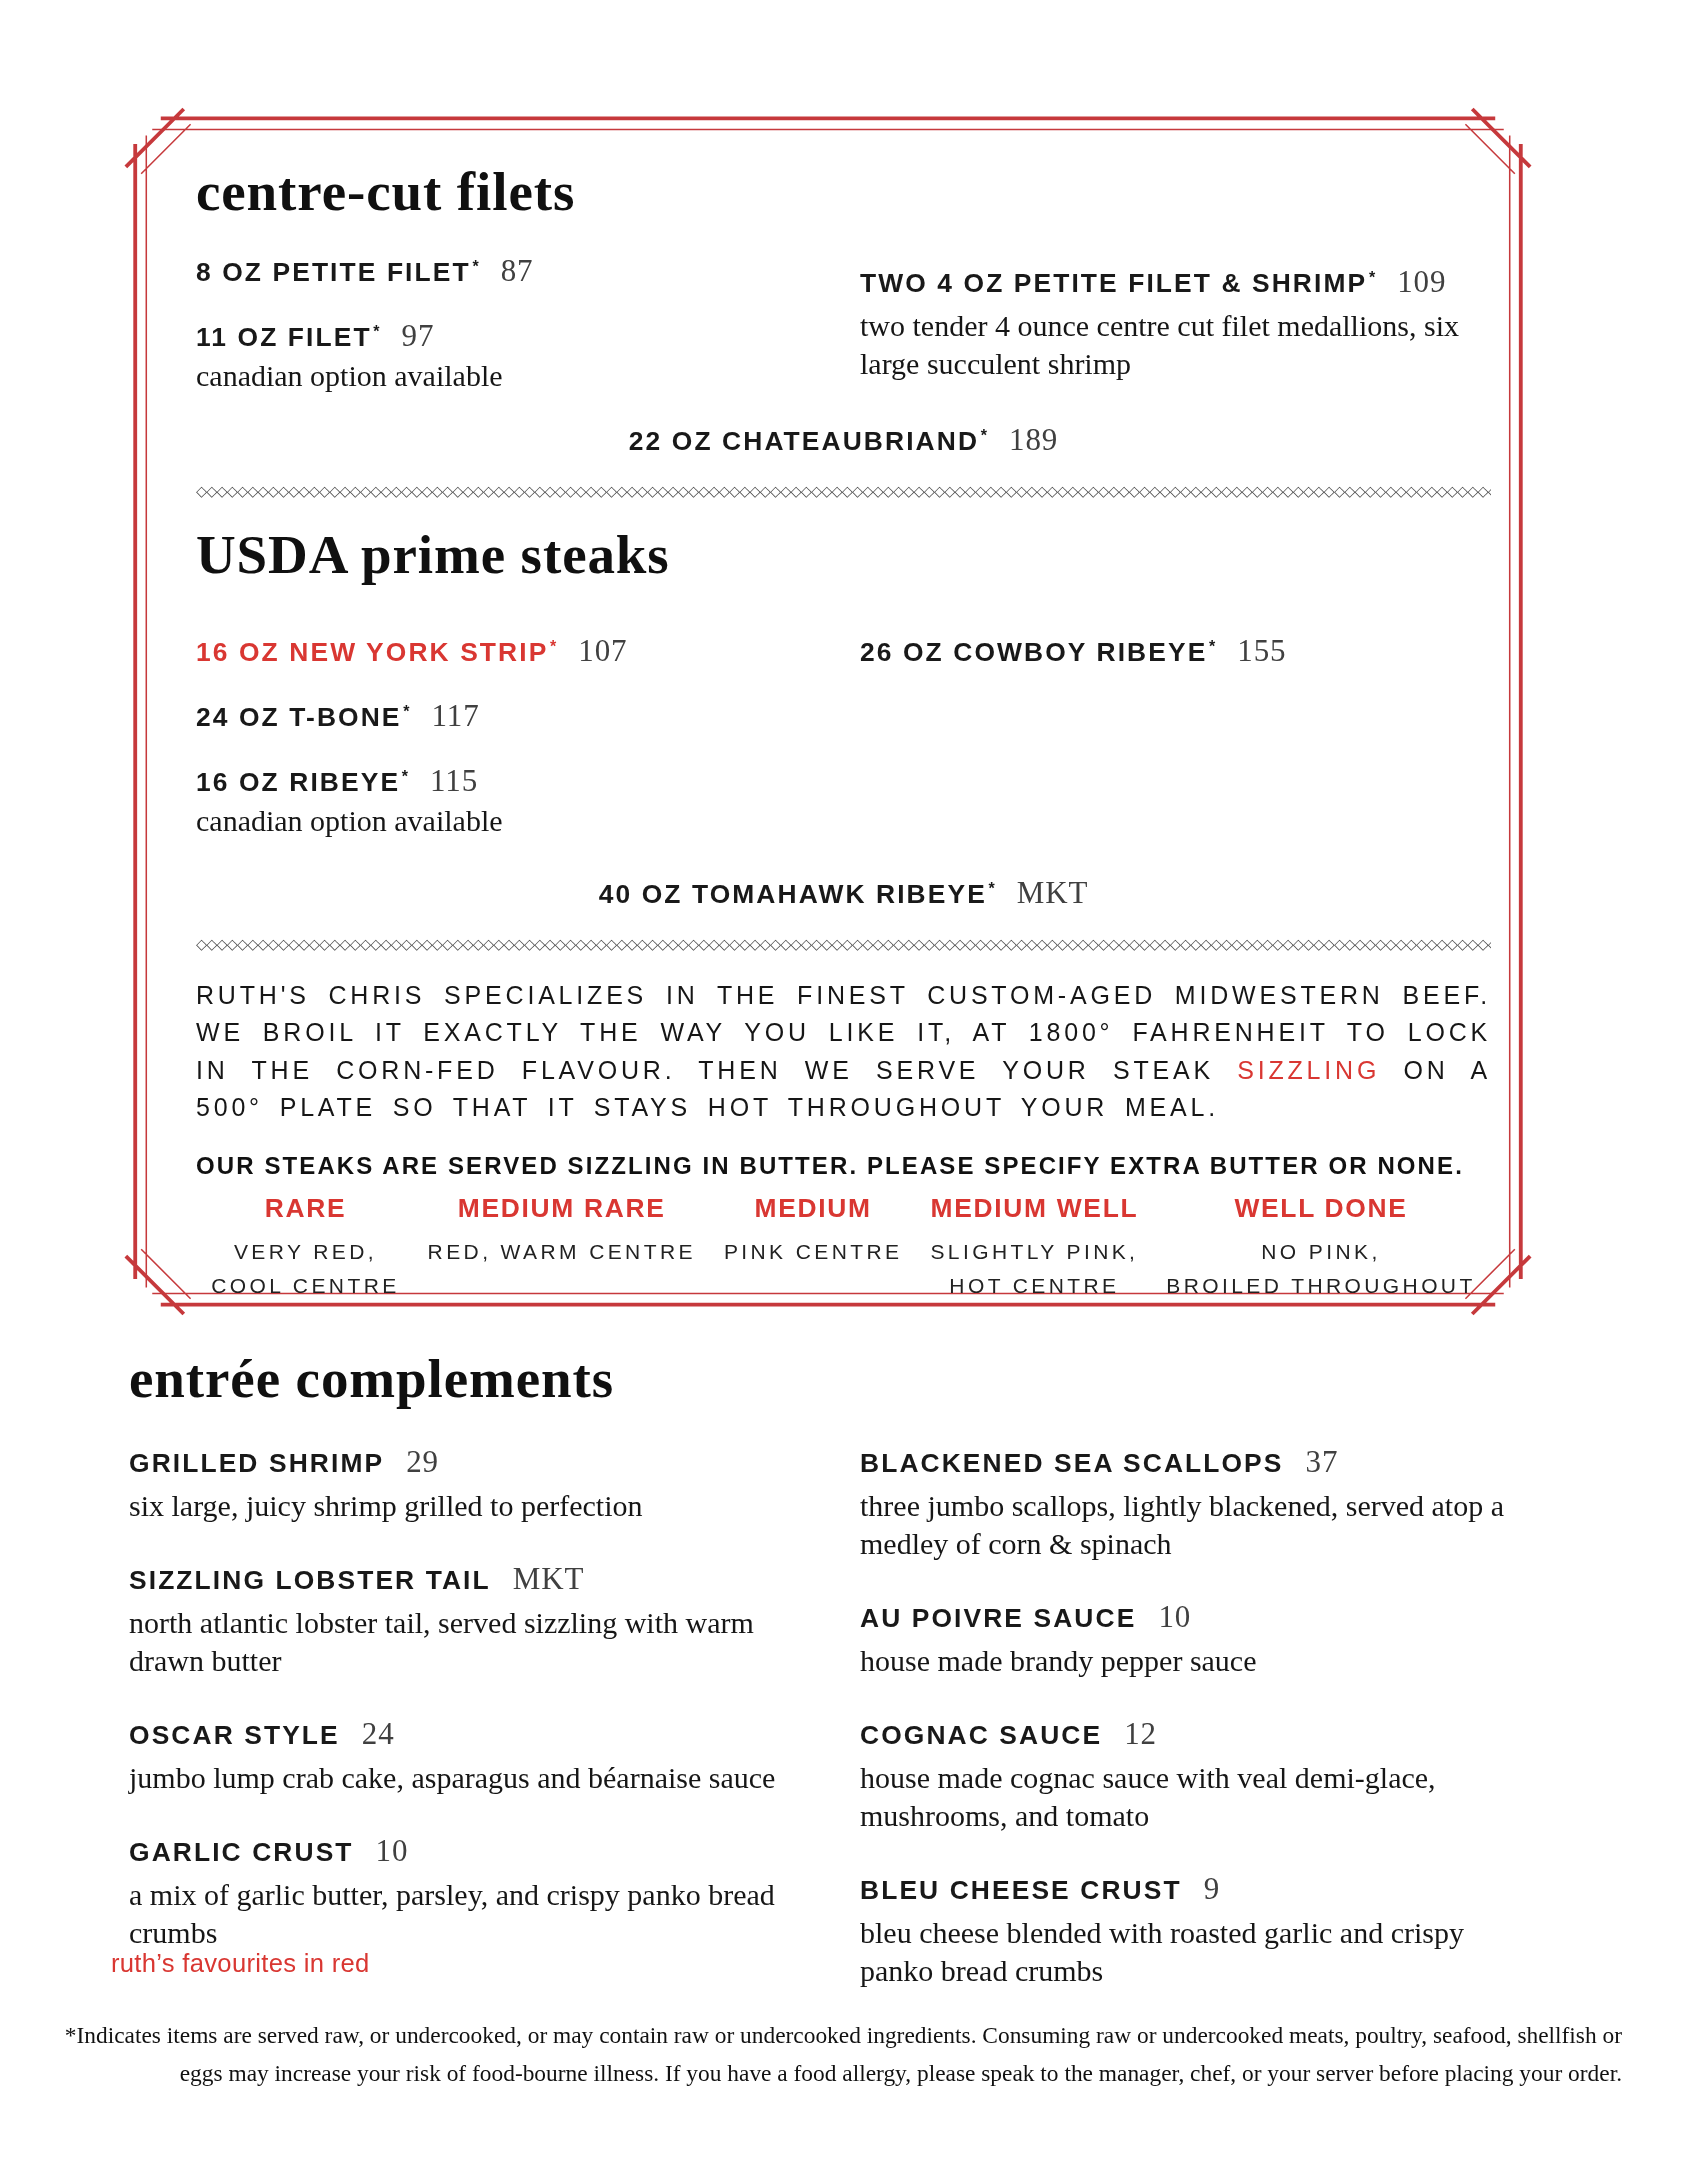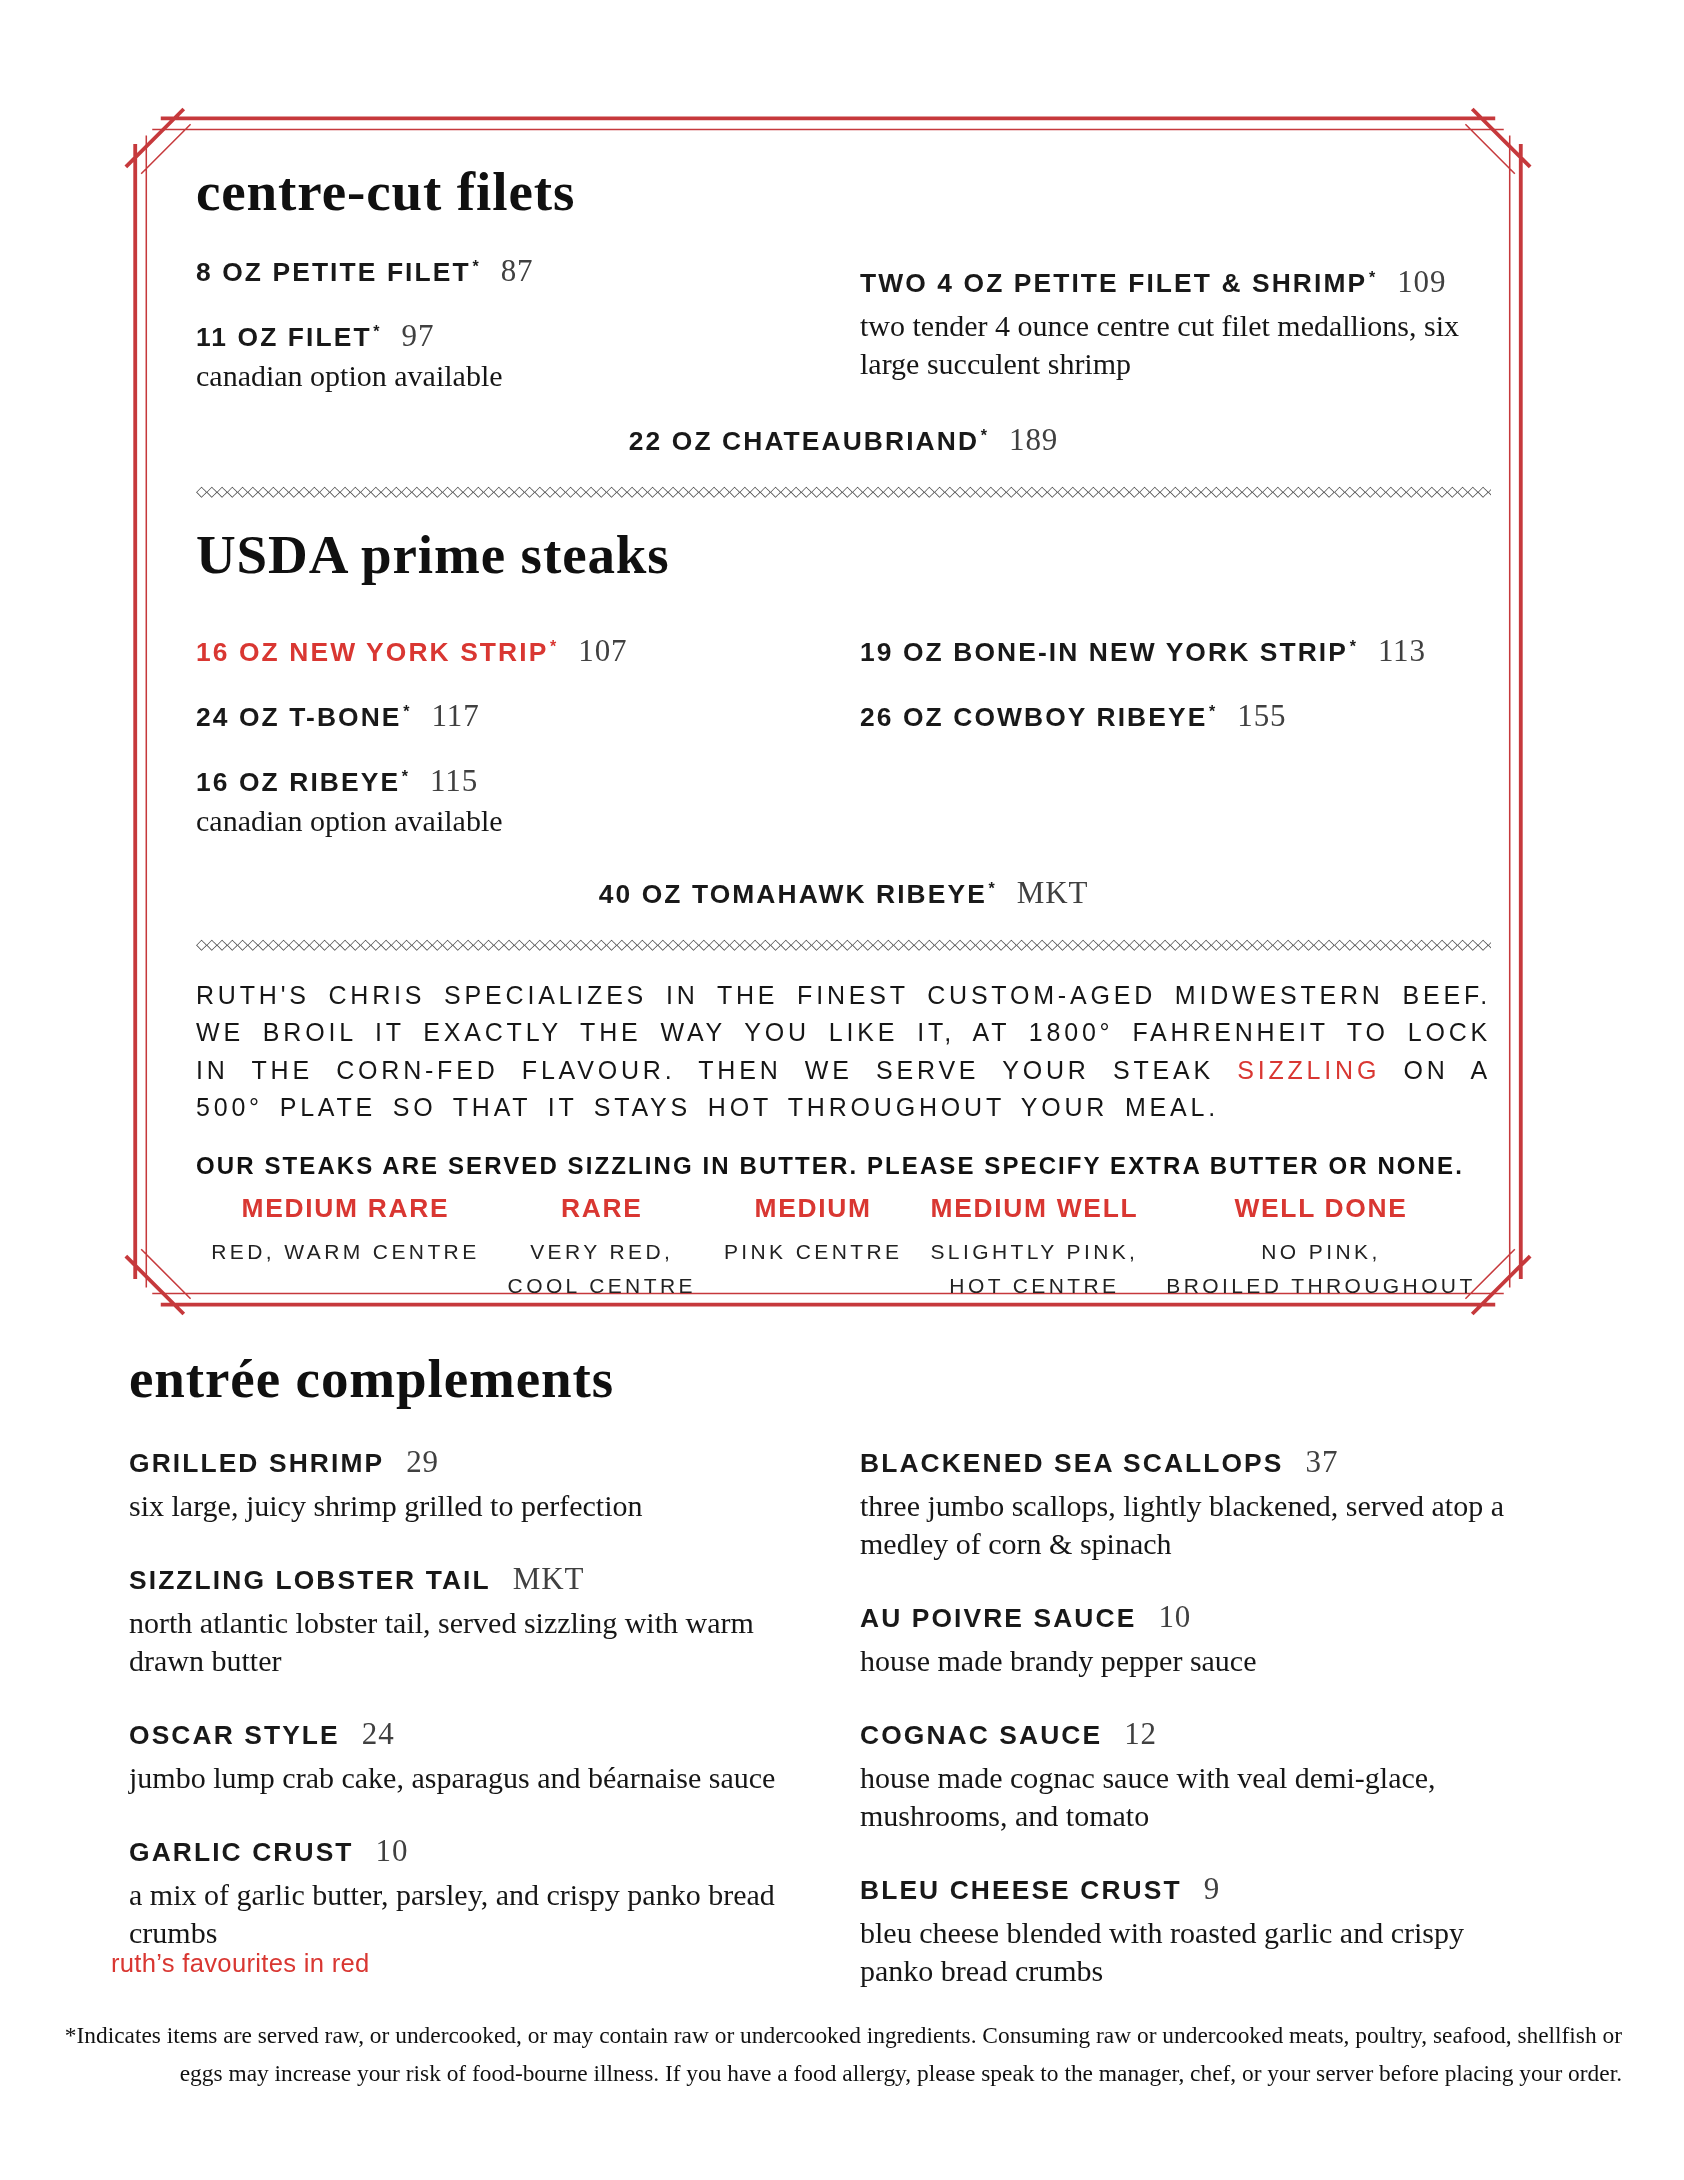--- a/index.html
+++ b/index.html
@@ -171,26 +171,20 @@
           <div class="mi-line">
             <span class="mi-name"><span>16 OZ RIBEYE</span><span class="star">*</span></span>
             <span class="mi-price">115</span>
           </div>
           <div class="mi-note">canadian option available</div>
         </div>
       </div>
       <div class="col-r">
         <div class="mi">
           <div class="mi-line">
-            <span class="mi-name"><span>19 OZ BONE-IN NEW YORK STRIP</span><span class="star">*</span></span>
-            <span class="mi-price">113</span>
-          </div>
-        </div>
-        <div class="mi">
-          <div class="mi-line">
             <span class="mi-name"><span>26 OZ COWBOY RIBEYE</span><span class="star">*</span></span>
             <span class="mi-price">155</span>
           </div>
         </div>
       </div>
     </div>
 
     <div class="centered-item tomahawk">
       <div class="mi-line">
         <span class="mi-name"><span>40 OZ TOMAHAWK RIBEYE</span><span class="star">*</span></span>
@@ -199,34 +193,34 @@
     </div>
 
     <div class="divider">◇◇◇◇◇◇◇◇◇◇◇◇◇◇◇◇◇◇◇◇◇◇◇◇◇◇◇◇◇◇◇◇◇◇◇◇◇◇◇◇◇◇◇◇◇◇◇◇◇◇◇◇◇◇◇◇◇◇◇◇◇◇◇◇◇◇◇◇◇◇◇◇◇◇◇◇◇◇◇◇◇◇◇◇◇◇◇◇◇◇◇◇◇◇◇◇◇◇◇◇◇◇◇◇◇◇◇◇◇◇◇◇◇◇◇◇◇◇◇◇◇◇◇◇◇◇◇◇◇◇◇◇◇◇◇◇◇◇◇◇◇◇◇◇◇◇◇◇◇◇◇◇◇◇◇◇◇◇◇◇</div>
 
     <p class="blurb"><span>RUTH'S CHRIS SPECIALIZES IN THE FINEST CUSTOM-AGED MIDWESTERN BEEF. WE BROIL IT EXACTLY THE WAY YOU LIKE IT, AT 1800° FAHRENHEIT TO LOCK IN THE CORN-FED FLAVOUR. THEN WE SERVE YOUR STEAK </span><span class="hl">SIZZLING</span><span> ON A 500° PLATE SO THAT IT STAYS HOT THROUGHOUT YOUR MEAL.</span></p>
 
     <div class="butter">OUR STEAKS ARE SERVED SIZZLING IN BUTTER. PLEASE SPECIFY EXTRA BUTTER OR NONE.</div>
 
     <div class="doneness">
       <div class="done-col">
+        <div class="done-label">RARE</div>
+        <div class="done-desc">
+          <div>VERY RED,</div>
+          <div>COOL CENTRE</div>
+        </div>
+      </div>
+      <div class="done-col">
         <div class="done-label">MEDIUM RARE</div>
         <div class="done-desc">
           <div>RED, WARM CENTRE</div>
           <div></div>
         </div>
       </div>
       <div class="done-col">
-        <div class="done-label">RARE</div>
-        <div class="done-desc">
-          <div>VERY RED,</div>
-          <div>COOL CENTRE</div>
-        </div>
-      </div>
-      <div class="done-col">
         <div class="done-label">MEDIUM</div>
         <div class="done-desc">
           <div>PINK CENTRE</div>
           <div></div>
         </div>
       </div>
       <div class="done-col">
         <div class="done-label">MEDIUM WELL</div>
         <div class="done-desc">
           <div>SLIGHTLY PINK,</div>

